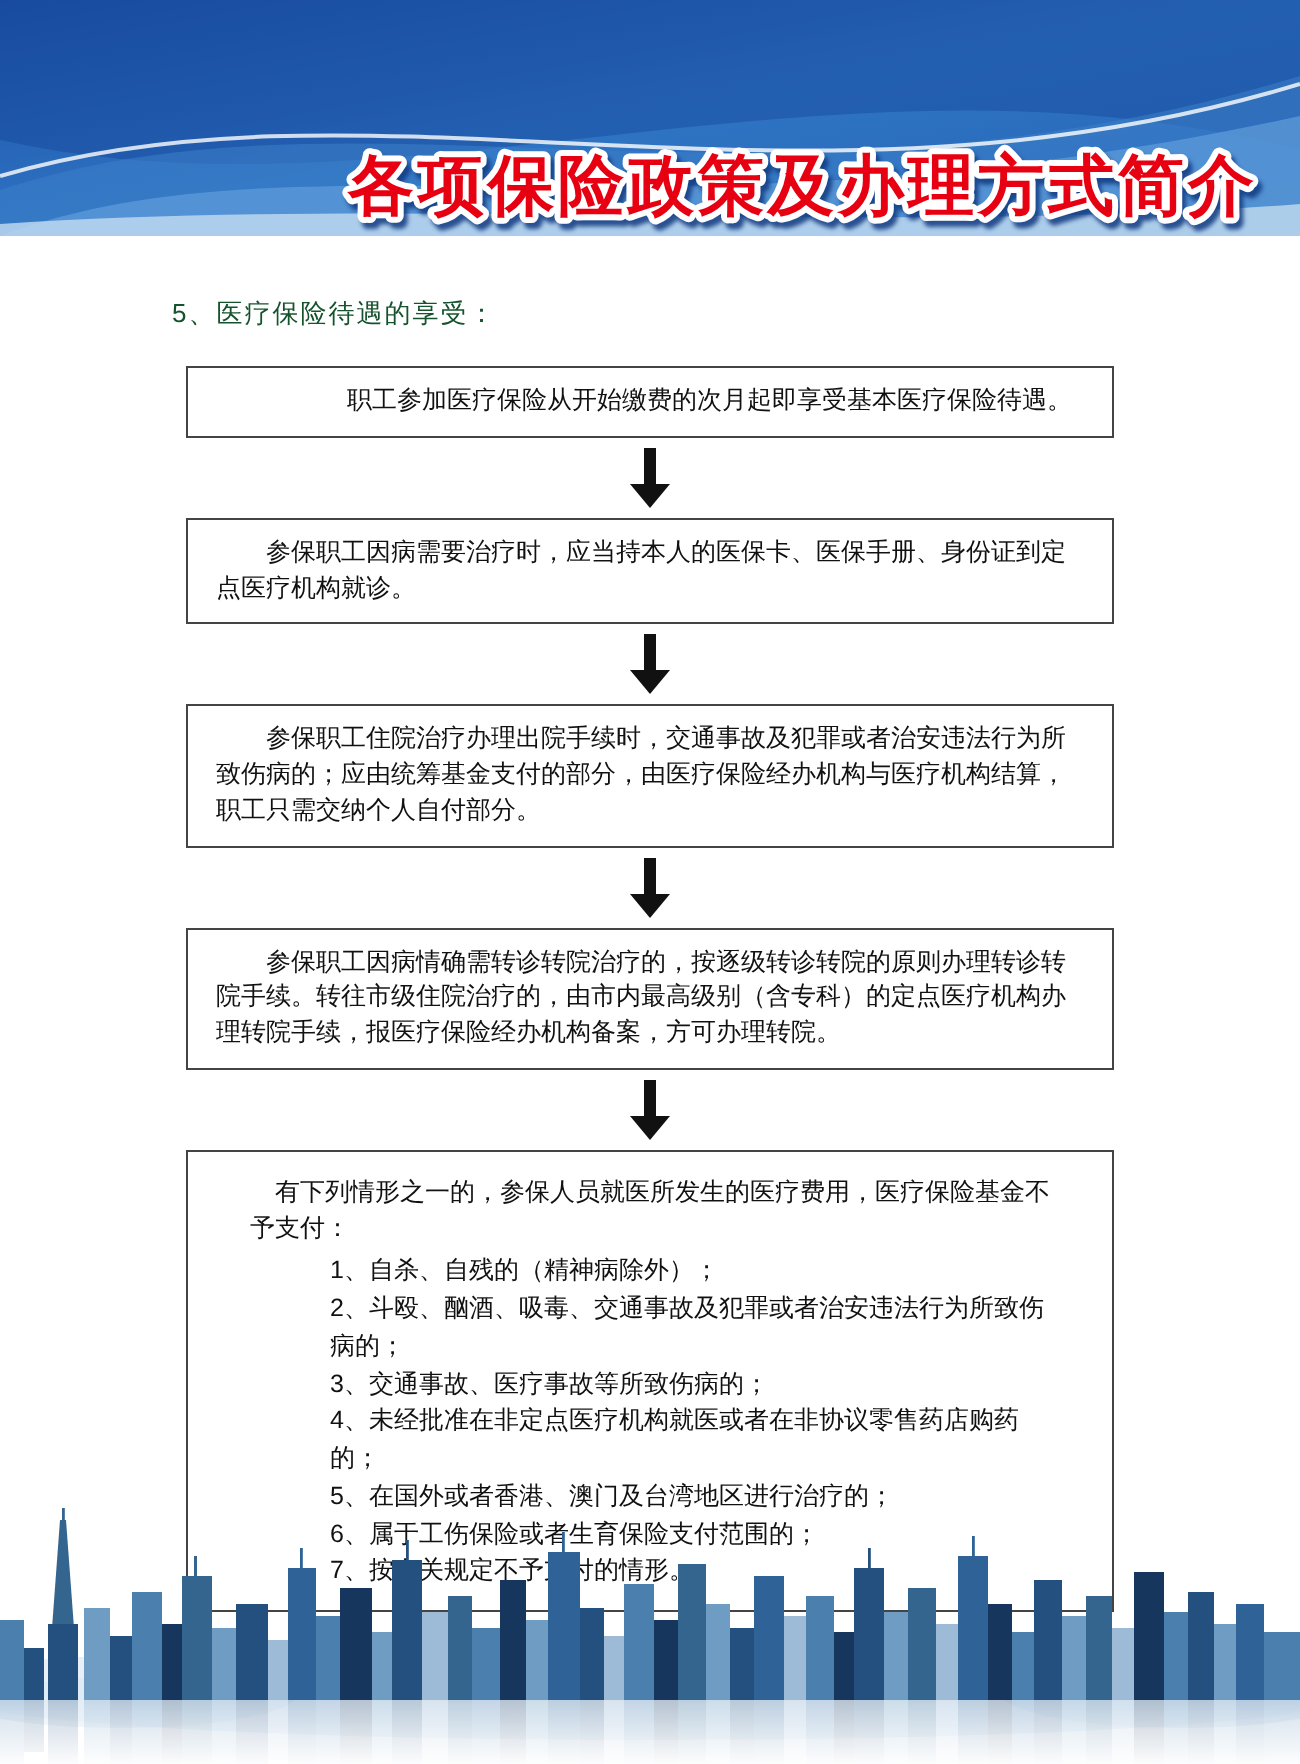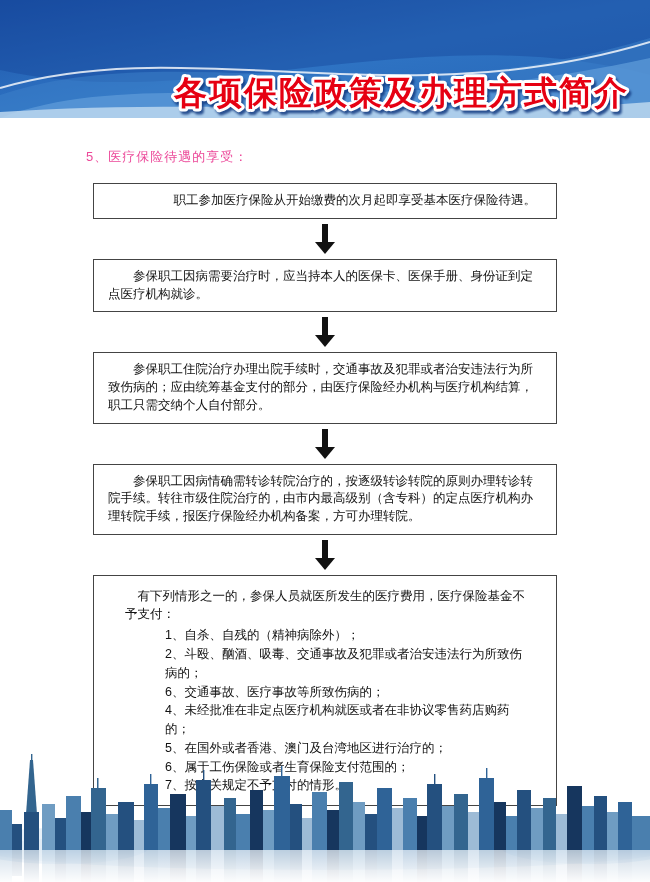--- a/index.html
+++ b/index.html
@@ -31,21 +31,21 @@
     stroke: #ffffff;
     stroke-width: 6px;
     paint-order: stroke;
     stroke-linejoin: round;
   }
 
   
   .section-label {
     margin: 30px 16px 0 86px;
     font-size: 13px;
-    color: #ec4899;
+    color: #14532d;
     letter-spacing: 1px;
   }
   .flow { width: 464px; margin: 17px auto 0; }
   .fbox {
     border: 1px solid #444;
     background: #fff;
     font-size: 12.5px;
     line-height: 1.42;
     color: #111;
     padding: 8px 14px;
@@ -125,21 +125,21 @@
       <div class="fbox">
         <div class="para">参保职工因病情确需转诊转院治疗的，按逐级转诊转院的原则办理转诊转院手续。转往市级住院治疗的，由市内最高级别（含专科）的定点医疗机构办理转院手续，报医疗保险经办机构备案，方可办理转院。</div>
       </div>
 
       <div class="arrow"></div>
 
       <div class="fbox list-box">
         <div class="intro">有下列情形之一的，参保人员就医所发生的医疗费用，医疗保险基金不予支付：</div>
         <div class="item">1、自杀、自残的（精神病除外）；</div>
         <div class="item">2、斗殴、酗酒、吸毒、交通事故及犯罪或者治安违法行为所致伤病的；</div>
-        <div class="item">6、交通事故、医疗事故等所致伤病的；</div>
+        <div class="item">3、交通事故、医疗事故等所致伤病的；</div>
         <div class="item">4、未经批准在非定点医疗机构就医或者在非协议零售药店购药的；</div>
         <div class="item">5、在国外或者香港、澳门及台湾地区进行治疗的；</div>
         <div class="item">6、属于工伤保险或者生育保险支付范围的；</div>
         <div class="item">7、按有关规定不予支付的情形。</div>
       </div>
 
     </div>
   </main>
 
   <div class="skyline">

